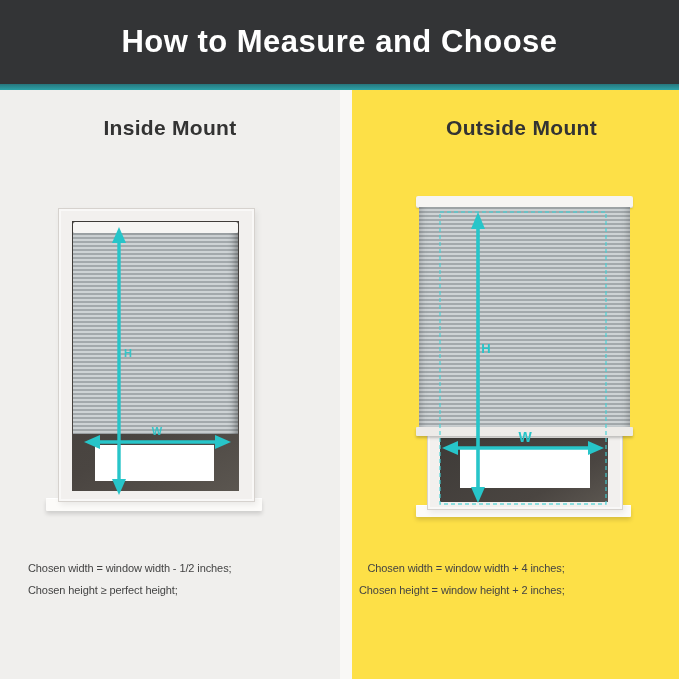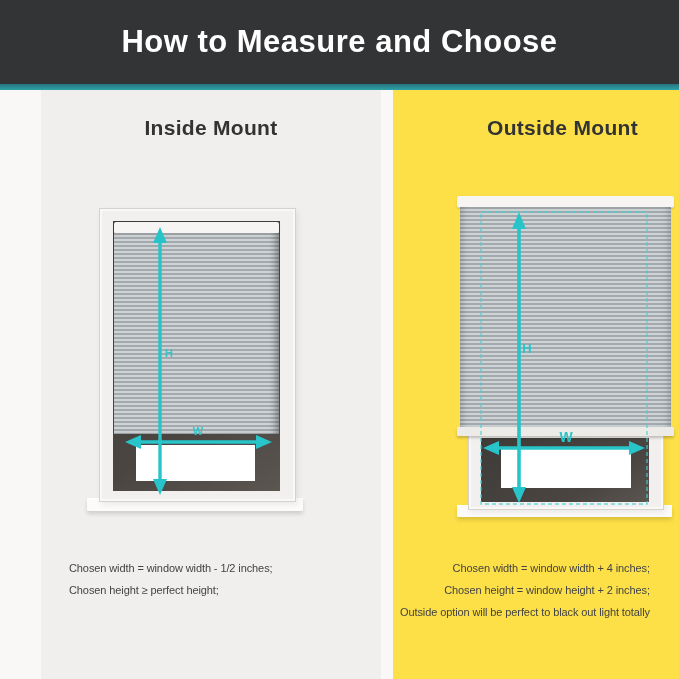--- a/index.html
+++ b/index.html
@@ -15,21 +15,21 @@
   }
   .header-title {
     color:#ffffff; font-size:31px; font-weight:bold; letter-spacing:.5px;
   }
   .accent-band {
     position:absolute; top:84px; left:0; width:679px; height:6px;
     background:linear-gradient(to bottom, #26767d, #2da3a8);
   }
 
   
-  .panel { position:absolute; top:90px; height:589px;margin-left:41px; }
+  .panel { position:absolute; top:90px; height:589px; }
   .panel-inside  { left:0;   width:340px; background:#f0efed; }
   .panel-outside { left:352px; width:339px; background:#fde047; }
   .panel-heading {
     position:absolute; top:26px; left:0; width:100%; text-align:center;
     font-size:21px; font-weight:bold; color:#333333; letter-spacing:.3px;
   }
 
   
   .sill {
     position:absolute; background:#fcfbf9;
@@ -149,17 +149,16 @@
         <path d="M90,358 L106,351 L106,365 Z" stroke="none"></path>
         <path d="M252,358 L236,351 L236,365 Z" stroke="none"></path>
       </g>
       <text x="134" y="263" text-anchor="middle" font-size="13" font-weight="bold" fill="#27c5c9">H</text>
       <text x="173" y="352" text-anchor="middle" font-size="14" font-weight="bold" fill="#27c5c9">W</text>
     </svg>
 
     <div class="notes">
       <div>Chosen width = window width + 4 inches;</div>
       <div>Chosen height = window height + 2 inches;</div>
-      <div>Outside option will be perfect to black out light totally</div>
     </div>
   </div>
 
 </div>
 
 </body></html>

